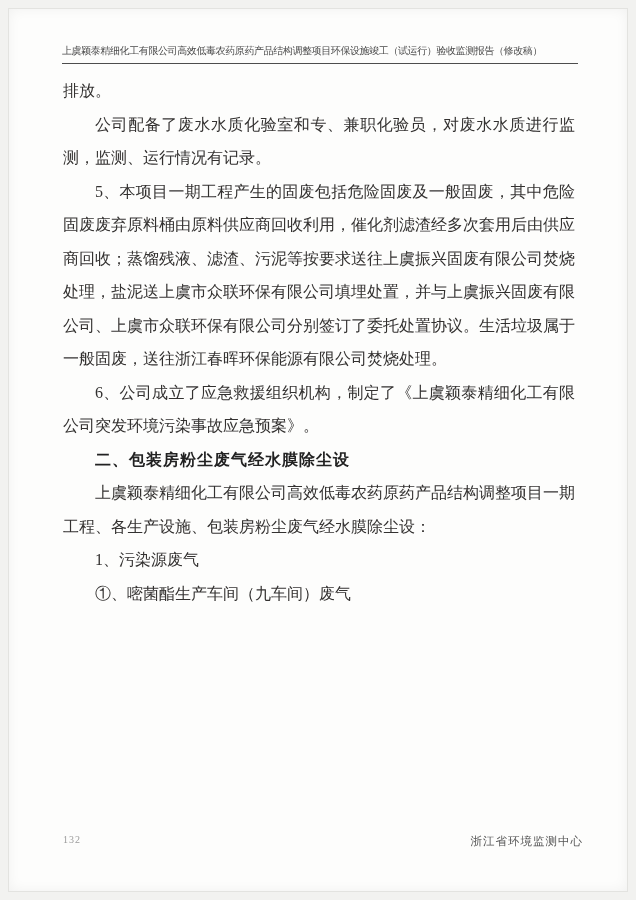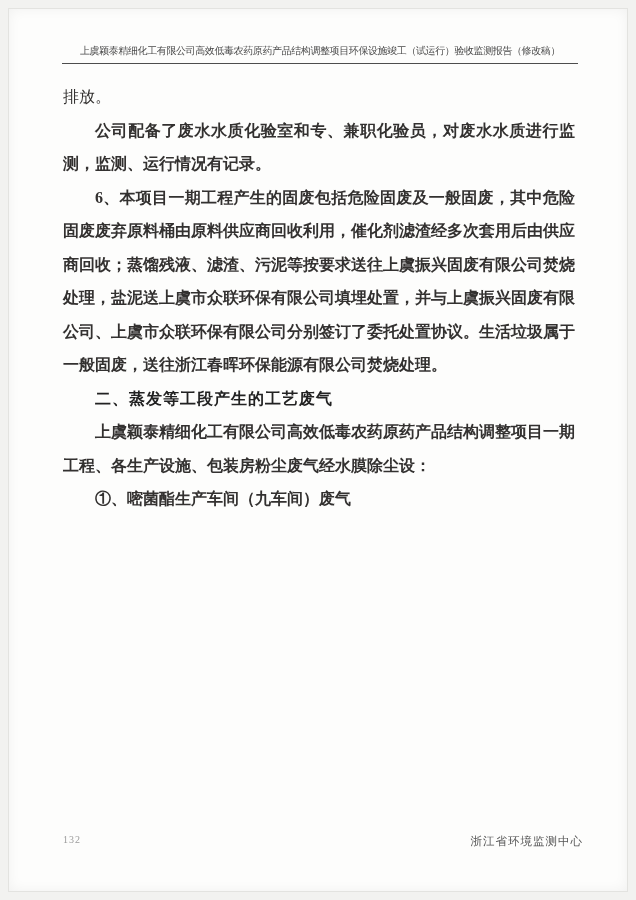--- a/index.html
+++ b/index.html
@@ -12,46 +12,46 @@
     position:relative;
     width:620px;height:884px;
     margin:8px;
     background:#fdfdfc;
     box-shadow: inset 0 0 0 1px #e3e3e0, inset 0 0 14px rgba(0,0,0,0.06);
     overflow:hidden;
   }
   .page-header{
     position:absolute;
     top:36px;left:54px;right:50px;
-    text-align:center;
+    text-align:left;
   }
   .header-title{
     display:block;
     font-size:10px;
     color:#4a4a4a;
     letter-spacing:-0.4px;
     white-space:nowrap;
     overflow:hidden;
     padding-bottom:5px;
   }
   .header-rule{
     border:none;
     border-top:1.6px solid #4d4d4d;
     margin:0;
   }
   .doc-body{
     position:absolute;
-    top:72px;left:55px;width:512px;
+    top:66px;left:55px;width:512px;
     font-size:16px;
     line-height:33.5px;
     color:#333130;
     text-align:justify;
   }
   .doc-body p{margin:0;}
-  .indent{text-indent:32px;font-weight:bold;}
+  .indent{text-indent:32px;}
   .heading{
     font-family:"Liberation Sans","DejaVu Sans",sans-serif;
     font-weight:bold;
     color:#222;
     text-indent:32px;
     letter-spacing:1px;
   }
   .page-footer{
     position:absolute;
     left:55px;right:45px;
@@ -83,23 +83,25 @@
 <div class="page">
 
   <div class="page-header">
     <span class="header-title">上虞颖泰精细化工有限公司高效低毒农药原药产品结构调整项目环保设施竣工（试运行）验收监测报告（修改稿）</span>
     <hr class="header-rule">
   </div>
 
   <div class="doc-body">
     <p>排放。</p>
     <p class="indent">公司配备了废水水质化验室和专、兼职化验员，对废水水质进行监测，监测、运行情况有记录。</p>
-    <p class="indent">6、本项目一期工程产生的固废包括危险固废及一般固废，其中危险固废废弃原料桶由原料供应商回收利用，催化剂滤渣经多次套用后由供应商回收；蒸馏残液、滤渣、污泥等按要求送往上虞振兴固废有限公司焚烧处理，盐泥送上虞市众联环保有限公司填埋处置，并与上虞振兴固废有限公司、上虞市众联环保有限公司分别签订了委托处置协议。生活垃圾属于一般固废，送往浙江春晖环保能源有限公司焚烧处理。</p>
-    <p class="heading">二、蒸发等工段产生的工艺废气</p>
+    <p class="indent">5、本项目一期工程产生的固废包括危险固废及一般固废，其中危险固废废弃原料桶由原料供应商回收利用，催化剂滤渣经多次套用后由供应商回收；蒸馏残液、滤渣、污泥等按要求送往上虞振兴固废有限公司焚烧处理，盐泥送上虞市众联环保有限公司填埋处置，并与上虞振兴固废有限公司、上虞市众联环保有限公司分别签订了委托处置协议。生活垃圾属于一般固废，送往浙江春晖环保能源有限公司焚烧处理。</p>
+    <p class="indent">6、公司成立了应急救援组织机构，制定了《上虞颖泰精细化工有限公司突发环境污染事故应急预案》。</p>
+    <p class="heading">二、包装房粉尘废气经水膜除尘设</p>
     <p class="indent">上虞颖泰精细化工有限公司高效低毒农药原药产品结构调整项目一期工程、各生产设施、包装房粉尘废气经水膜除尘设：</p>
+    <p class="indent">1、污染源废气</p>
     <p class="indent">①、嘧菌酯生产车间（九车间）废气</p>
   </div>
 
   <div class="page-footer">
     <span class="page-number">132</span>
     <span class="footer-org">浙江省环境监测中心</span>
   </div>
 
 </div>
 

